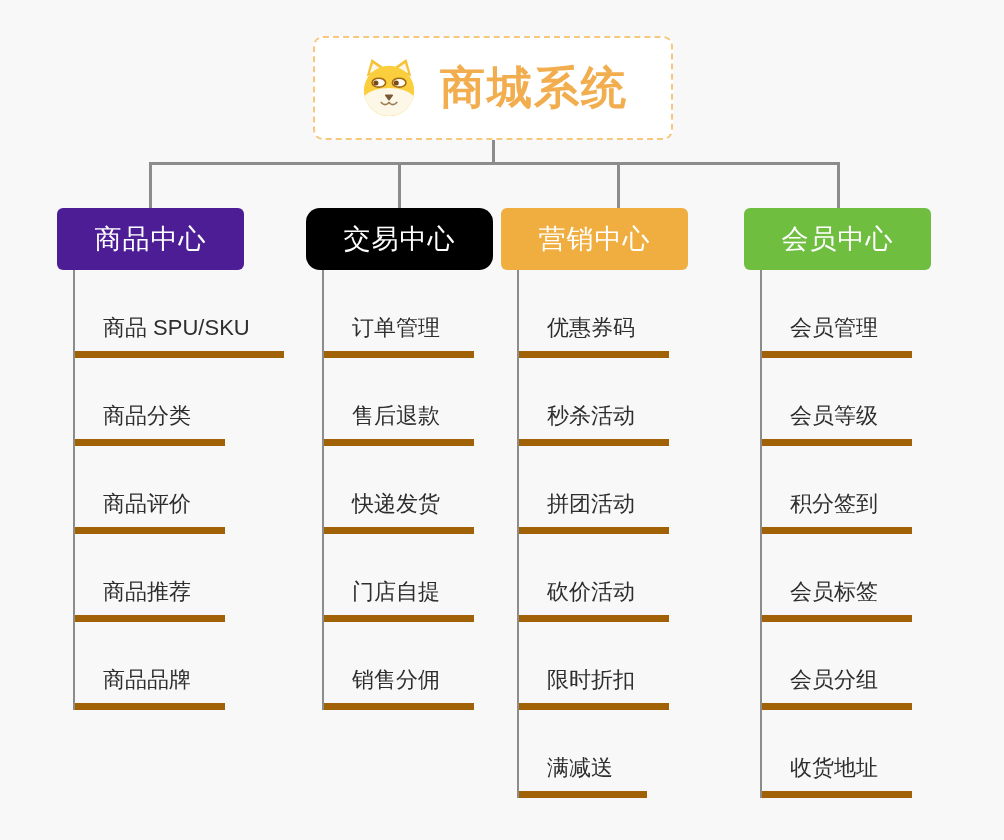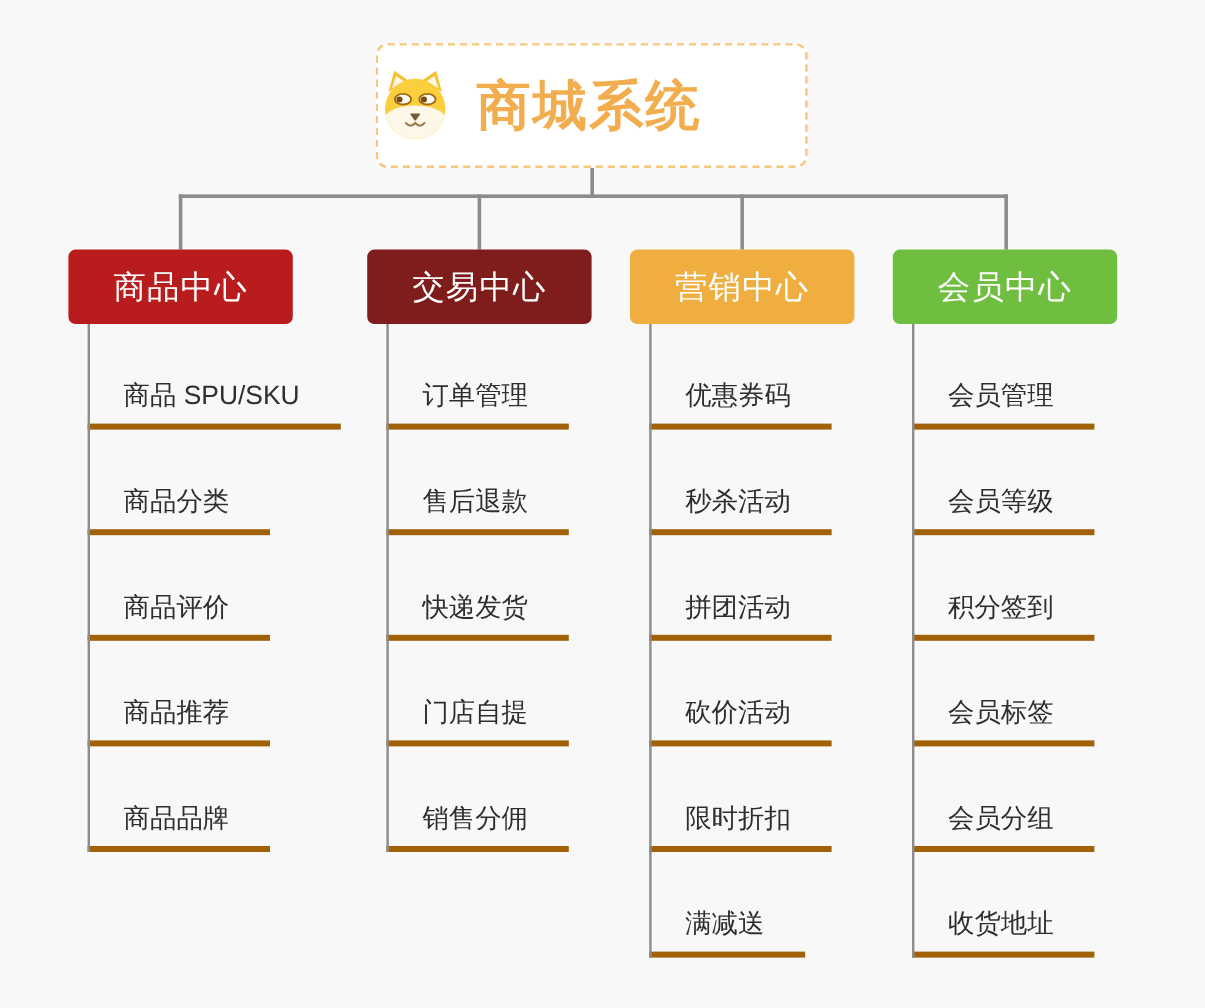--- a/index.html
+++ b/index.html
@@ -20,20 +20,21 @@
   .root-node {
     position: absolute;
     left: 313px; top: 36px;
     width: 360px; height: 104px;
     background: #ffffff;
     border: 2px dashed #f6c77d;
     border-radius: 10px;
     box-sizing: border-box;
     display: flex;
     align-items: center;
+    justify-content: center;
     gap: 20px;
   }
   .root-title {
     font-size: 45px;
     font-weight: bold;
     color: #f2ad4e;
     letter-spacing: 2px;
     white-space: nowrap;
   }
   .root-icon { width: 62px; height: 62px; flex: 0 0 auto; }
@@ -51,21 +52,21 @@
   .drop-4     { left: 837px; top: 162px; width: 3px;  height: 46px; }
 
   
   .column {
     position: absolute;
     top: 208px;
     width: 250px;
   }
   .col-1 { left: 57px; }
   .col-2 { left: 306px; }
-  .col-3 { left: 525px; }
+  .col-3 { left: 501px; }
   .col-4 { left: 744px; }
 
   .branch-header {
     width: 187px; height: 62px;
     border-radius: 6px;
     display: flex;
     align-items: center;
     justify-content: center;
     color: #ffffff;
     font-size: 27px;
@@ -85,21 +86,21 @@
     background: #8c8c8c;
   }
   .item {
     height: 88px;
     display: flex;
     align-items: flex-end;
   }
   .item-label {
     margin-left: 16px;
     padding: 0 34px 8px 30px;
-    border-bottom: 5px solid #a16207;
+    border-bottom: 7px solid #a16207;
     font-size: 22px;
     color: #2e2e2e;
     white-space: nowrap;
   }
 </style>
 </head>
 <body>
 
 <div class="stage">
 
@@ -124,42 +125,42 @@
         <circle cx="18.5" cy="26.8" r="2.6" fill="#7a4a10"></circle>
         <circle cx="39.5" cy="26.8" r="2.6" fill="#7a4a10"></circle>
         <path d="M28.6,39.5 h6.8 l-3.4,4.6 z" fill="#7a5a36" stroke="#7a5a36" stroke-linejoin="round" stroke-width="1.5"></path>
         <path d="M24,47 q4,4.5 8,0 q4,4.5 8,0" stroke="#9c7d52" stroke-width="1.8" fill="none" stroke-linecap="round"></path>
       </svg>
     </span>
     <span class="root-title">商城系统</span>
   </div>
 
   <div class="column col-1">
-    <div class="branch-header" style="background: #b91c1c;">商品中心</div>
+    <div class="branch-header" style="background: #4c1d95;">商品中心</div>
     <div class="items">
       <div class="item">
           <span class="item-label">商品 SPU/SKU</span>
         </div>
       <div class="item">
           <span class="item-label">商品分类</span>
         </div>
       <div class="item">
           <span class="item-label">商品评价</span>
         </div>
       <div class="item">
           <span class="item-label">商品推荐</span>
         </div>
       <div class="item">
           <span class="item-label">商品品牌</span>
         </div>
     </div>
   </div>
 
   <div class="column col-2">
-    <div class="branch-header" style="background: #7f1d1d;">交易中心</div>
+    <div class="branch-header" style="background: #000000; border-radius: 14px;">交易中心</div>
     <div class="items">
       <div class="item">
           <span class="item-label">订单管理</span>
         </div>
       <div class="item">
           <span class="item-label">售后退款</span>
         </div>
       <div class="item">
           <span class="item-label">快递发货</span>
         </div>

